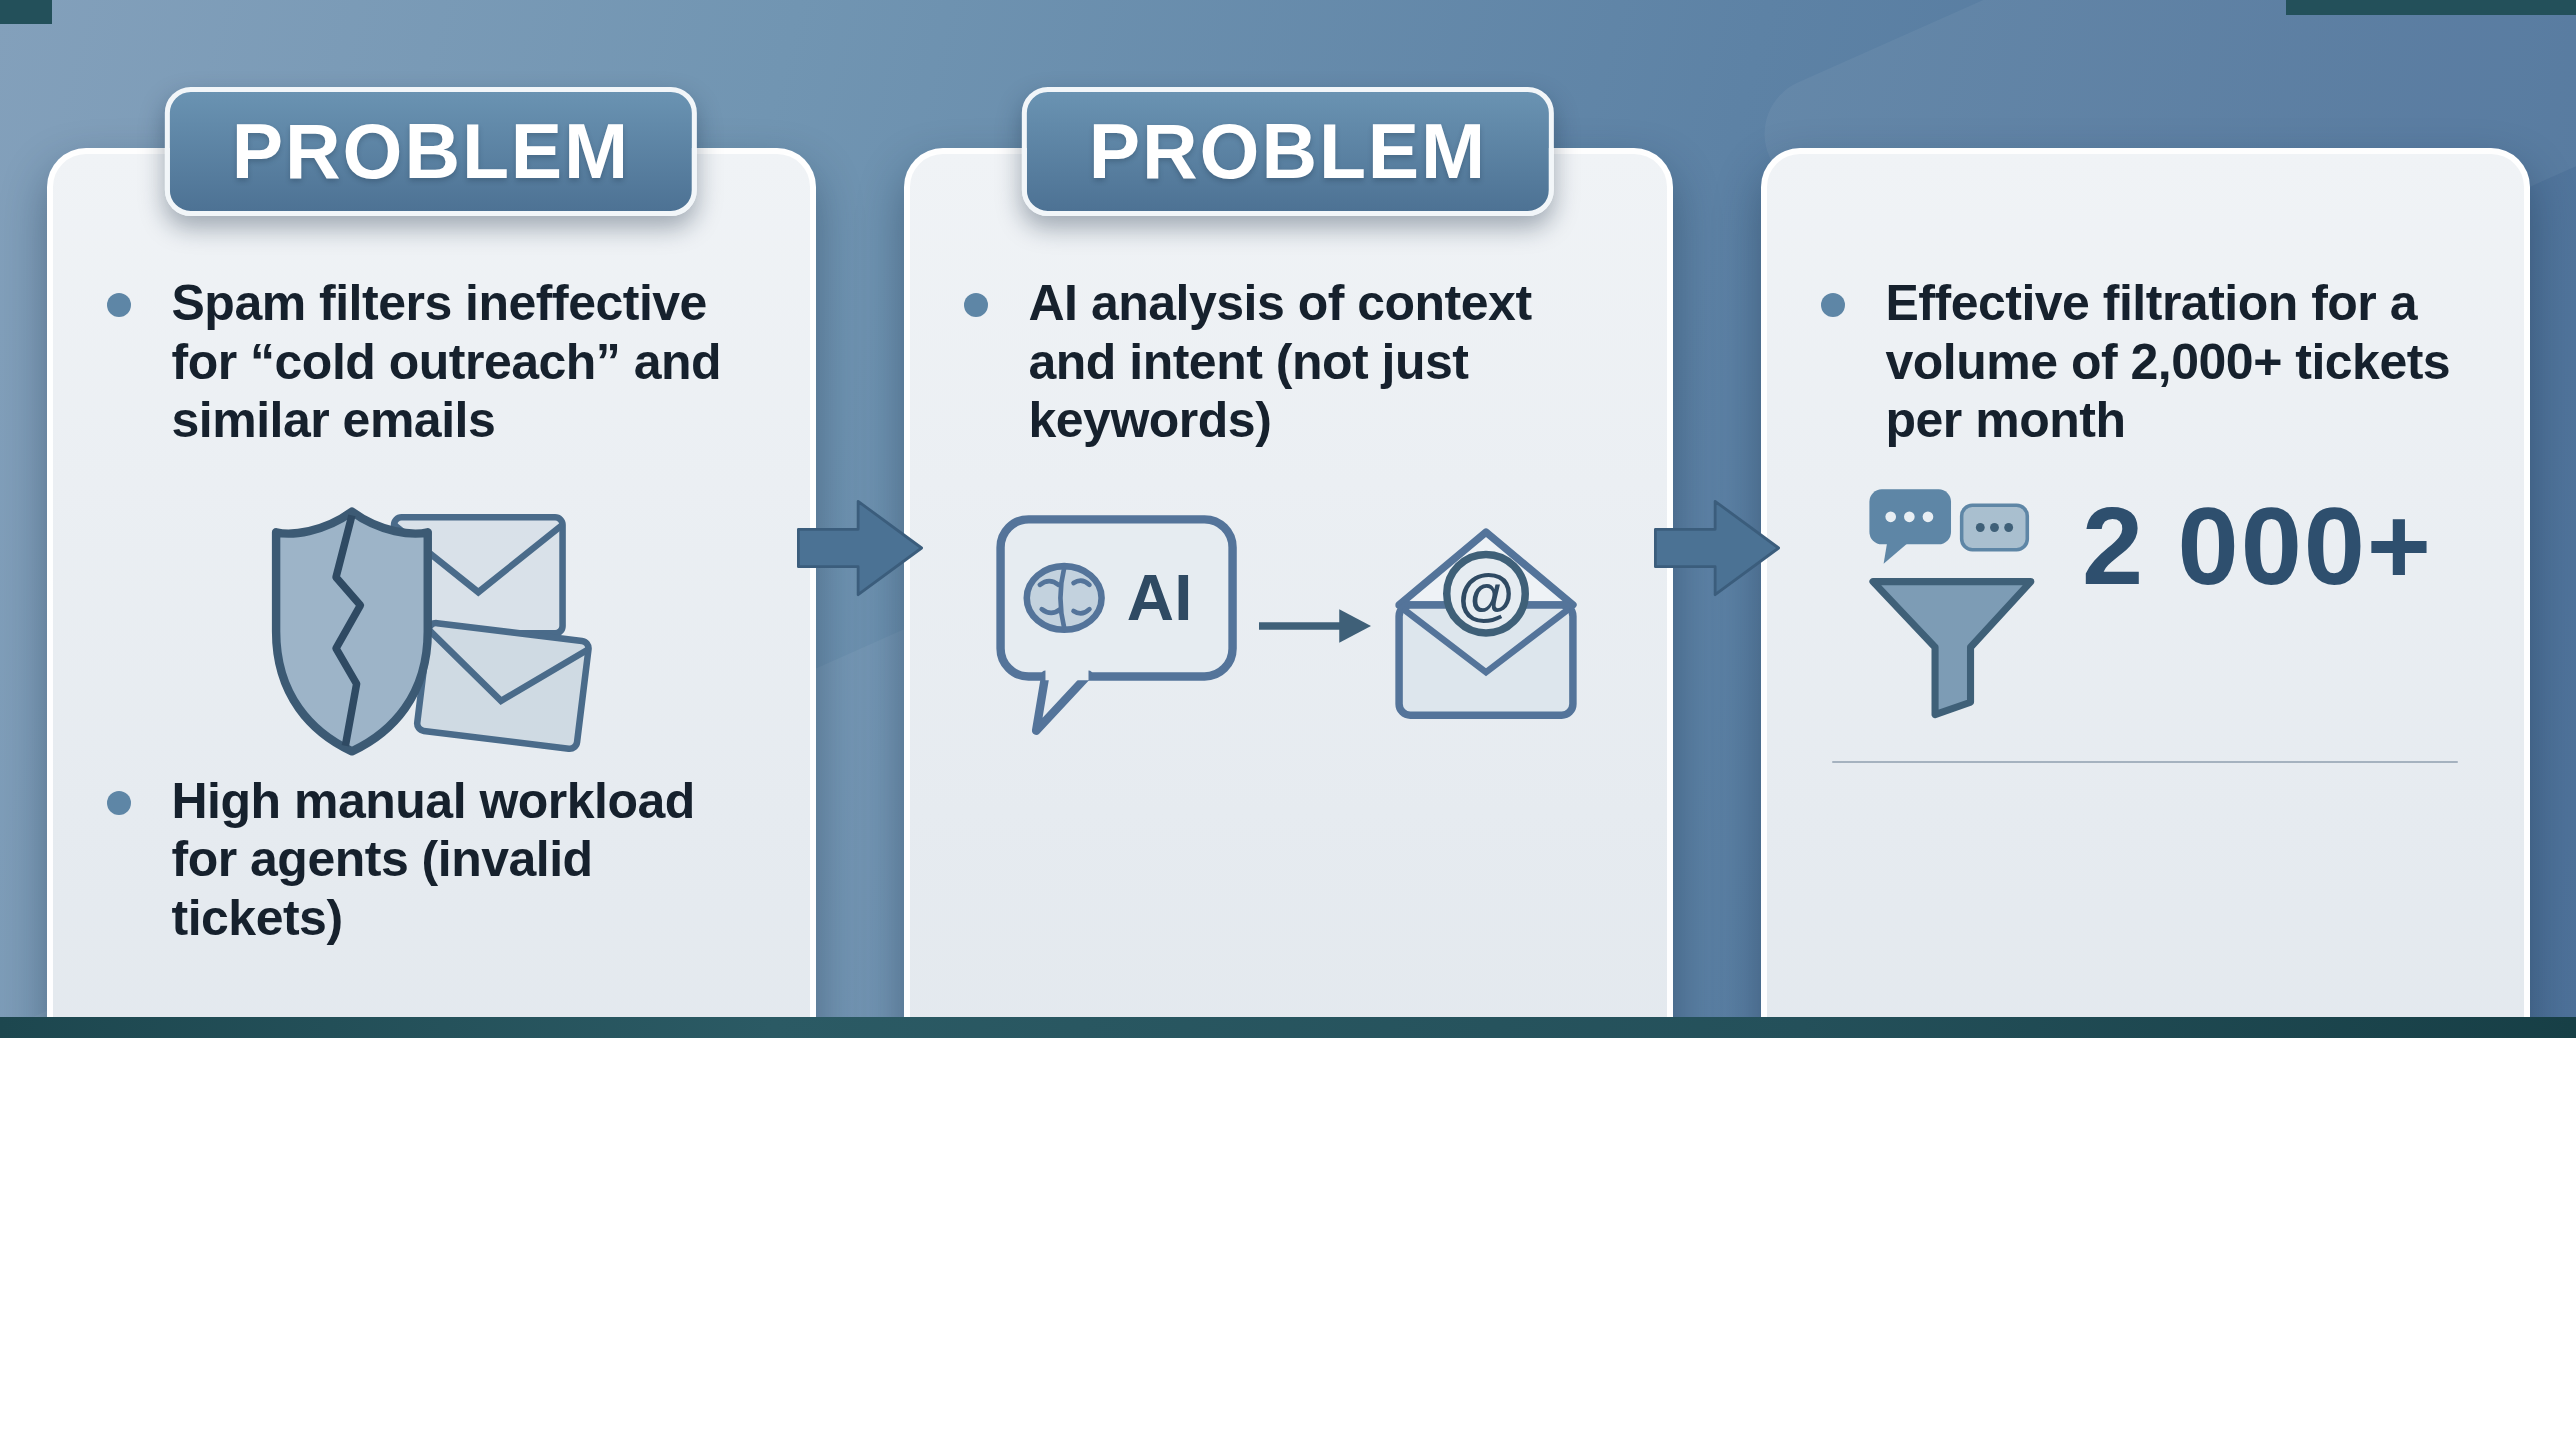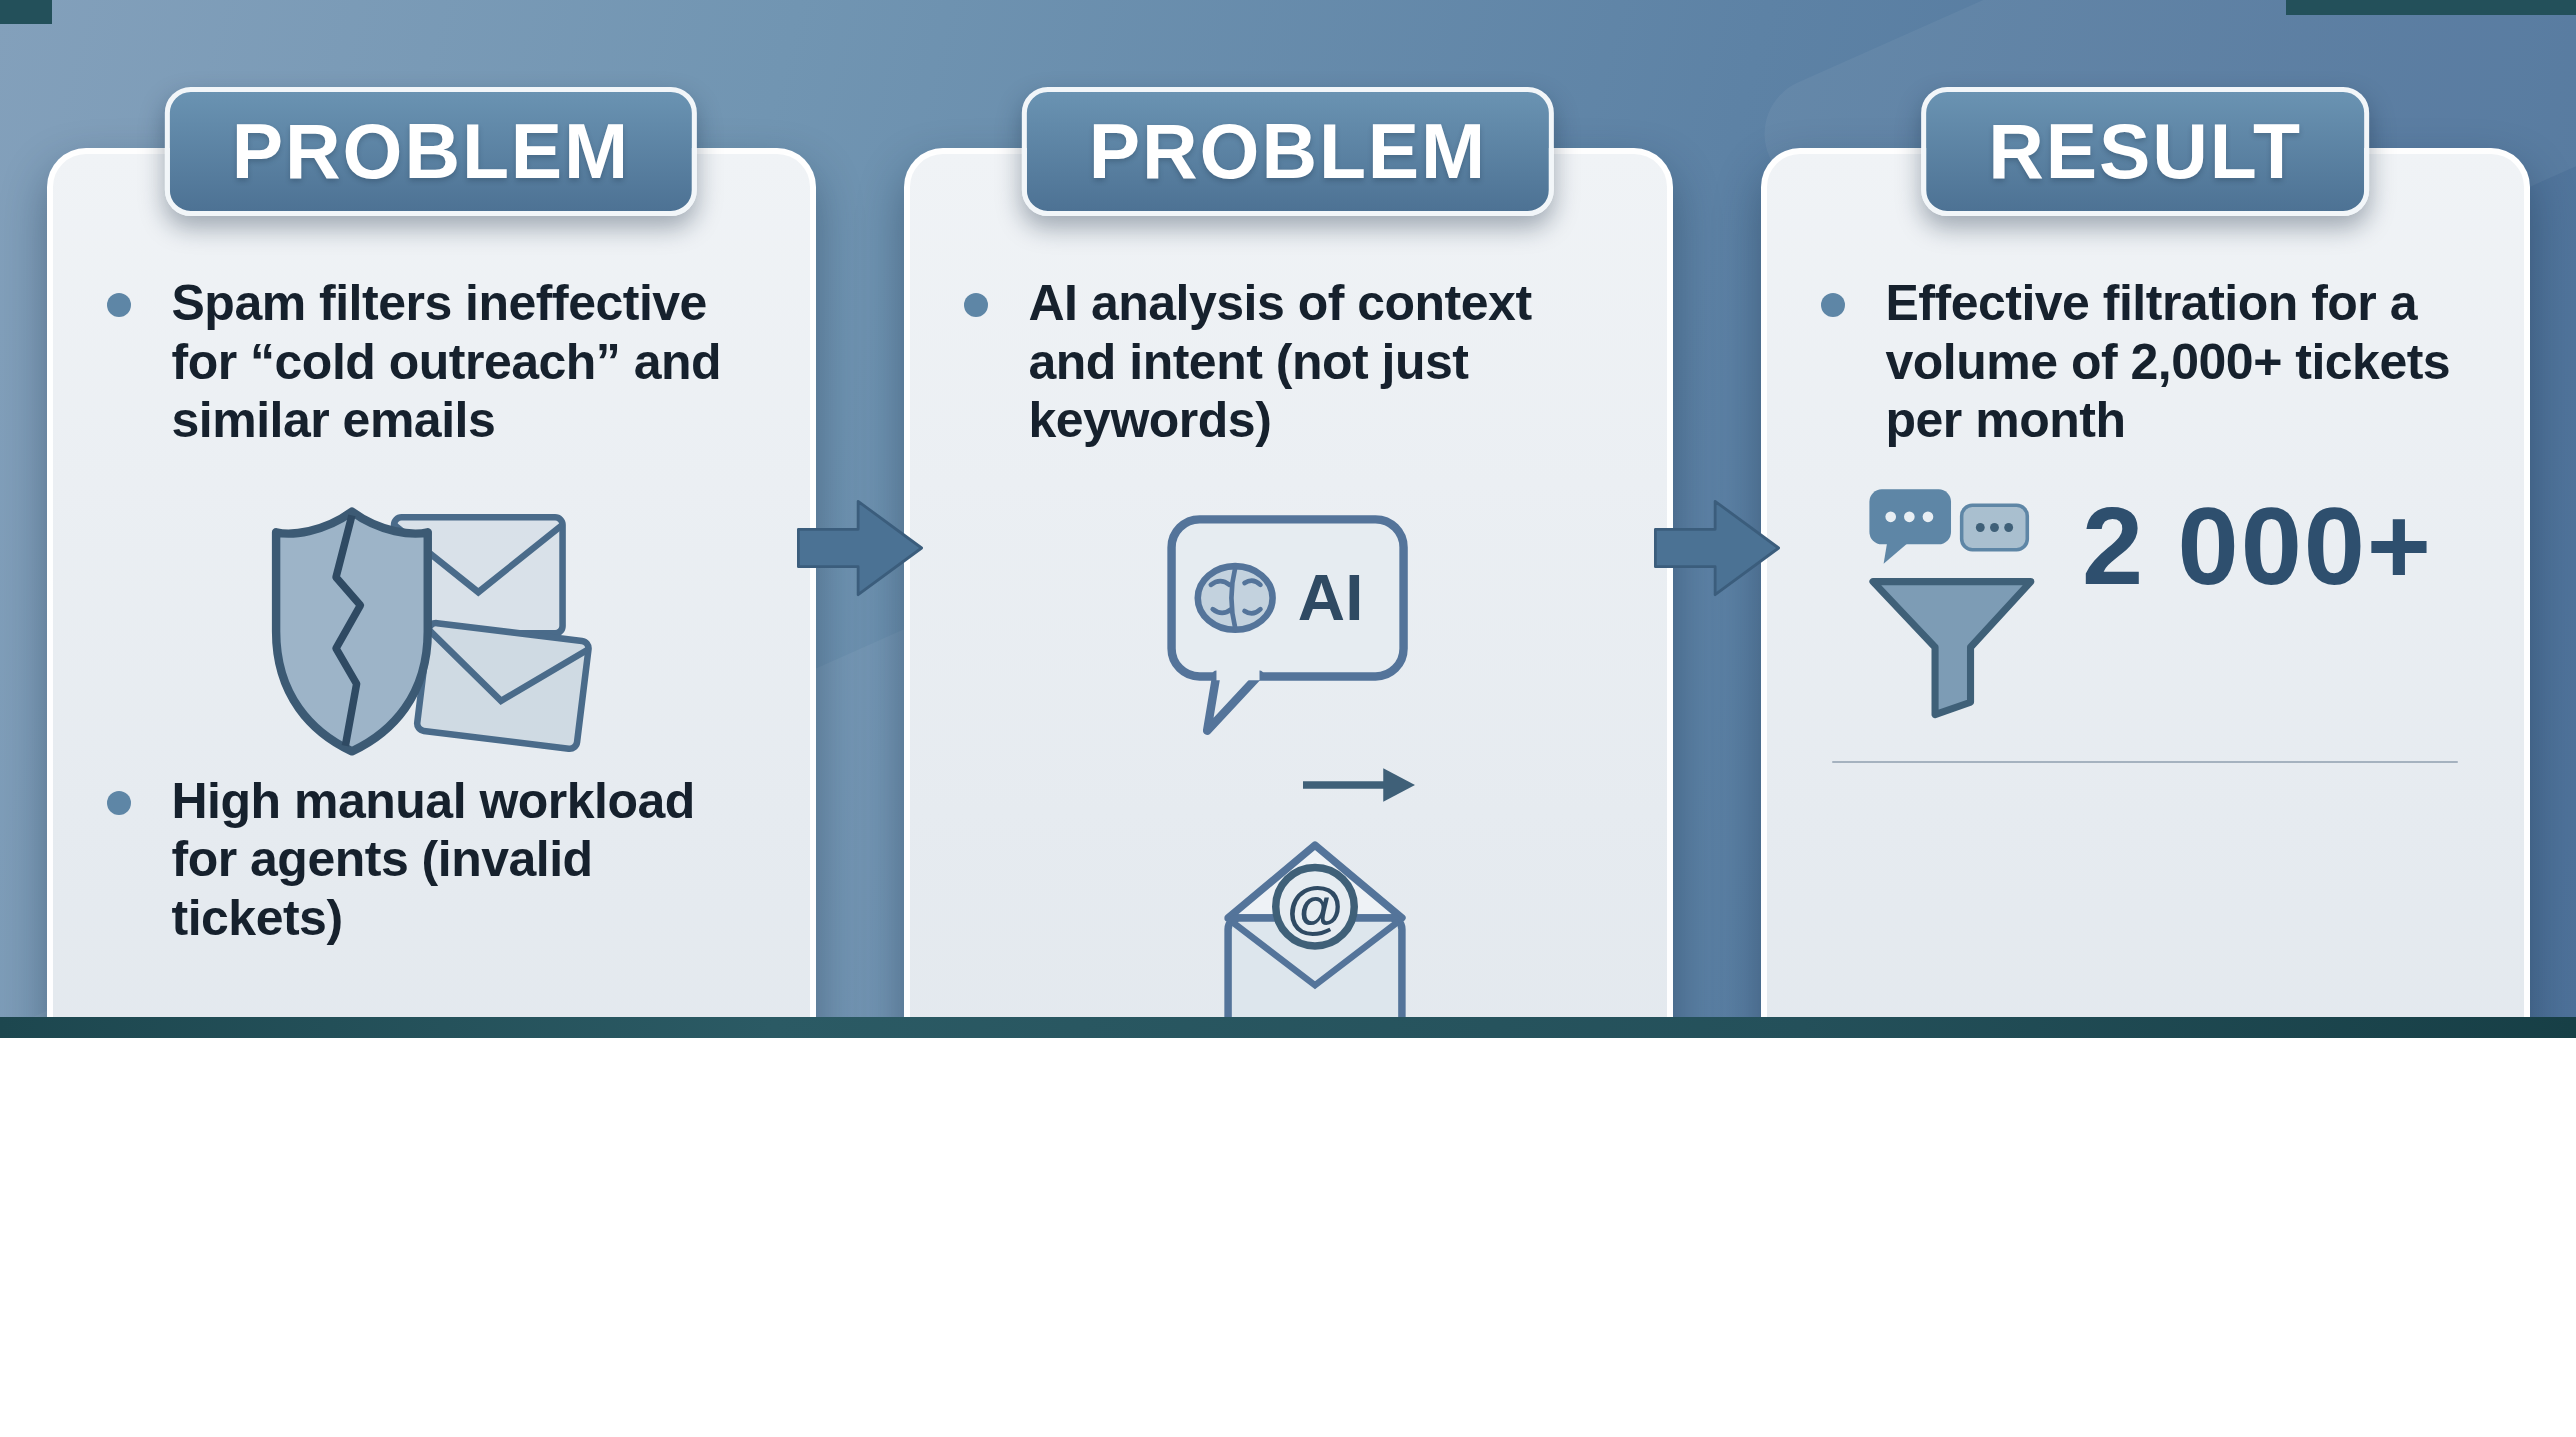--- a/index.html
+++ b/index.html
@@ -26,21 +26,21 @@
     padding:15px 62px;border:5.6px solid #f2f6f9;border-radius:26px;
     box-shadow:0 11.2px 24px rgba(14,34,58,0.35);text-shadow:0 2.8px 5.6px rgba(20,40,60,0.25);}
   .card-body{height:100%;box-sizing:border-box;padding:120px 54px 49px;display:flex;flex-direction:column;}
 
   .bullet{display:flex;gap:41px;}
   .dot{flex:0 0 auto;width:24px;height:24px;border-radius:50%;background:#5e86a6;margin-top:19px;}
   .bullet-text{font-size:50px;line-height:1.17;font-weight:700;color:#16212d;letter-spacing:-0.5px;}
 
   .icon-center{margin-left:auto;margin-right:auto;}
   .push-bottom{margin-top:auto;}
-  .ai-flow{display:flex;align-items:flex-end;gap:15px;margin:60px auto 0;flex-direction:column;}
+  .ai-flow{display:flex;align-items:center;gap:15px;margin:60px auto 0;}
   .stat-row{display:flex;align-items:flex-start;gap:21px;margin:32px auto 0;}
   .stat-value{font-size:110px;font-weight:700;color:#2e4f6e;letter-spacing:1.9px;}
   .divider{height:2.8px;background:#a5b2bf;border-radius:1.9px;margin:39px 11.2px 0;}
   .result-icons{display:flex;align-items:flex-end;justify-content:center;gap:41px;margin-top:auto;}
 
   .gap{width:88px;align-self:center;display:flex;justify-content:center;margin-top:-90px;position:relative;z-index:5;}
   .gap svg{overflow:visible;}
 
   .mt-56{} .mt-52{margin-top:49px;} .mt-90{margin-top:84px;}
   .mi-shield{margin-top:41px;}
@@ -184,21 +184,20 @@
       </div>
     </section>
 
     <div class="gap">
       <svg width="124" height="112" viewBox="0 0 132 120">
         <polygon points="0,40 64,40 64,10 132,60 64,110 64,80 0,80" fill="#4b7294" stroke="#3b5d7c" stroke-width="3" stroke-linejoin="round"></polygon>
       </svg>
     </div>
 
     <section class="card">
-      <div class="tab">RESULT</div>
       <div class="card-body">
 
         <div class="bullet">
           <span class="dot"></span>
           <span class="bullet-text">Effective filtration for a volume of 2,000+ tickets per month</span>
         </div>
 
         <div class="stat-row">
           <svg width="204" height="240" viewBox="0 0 230 270">
             <g>

